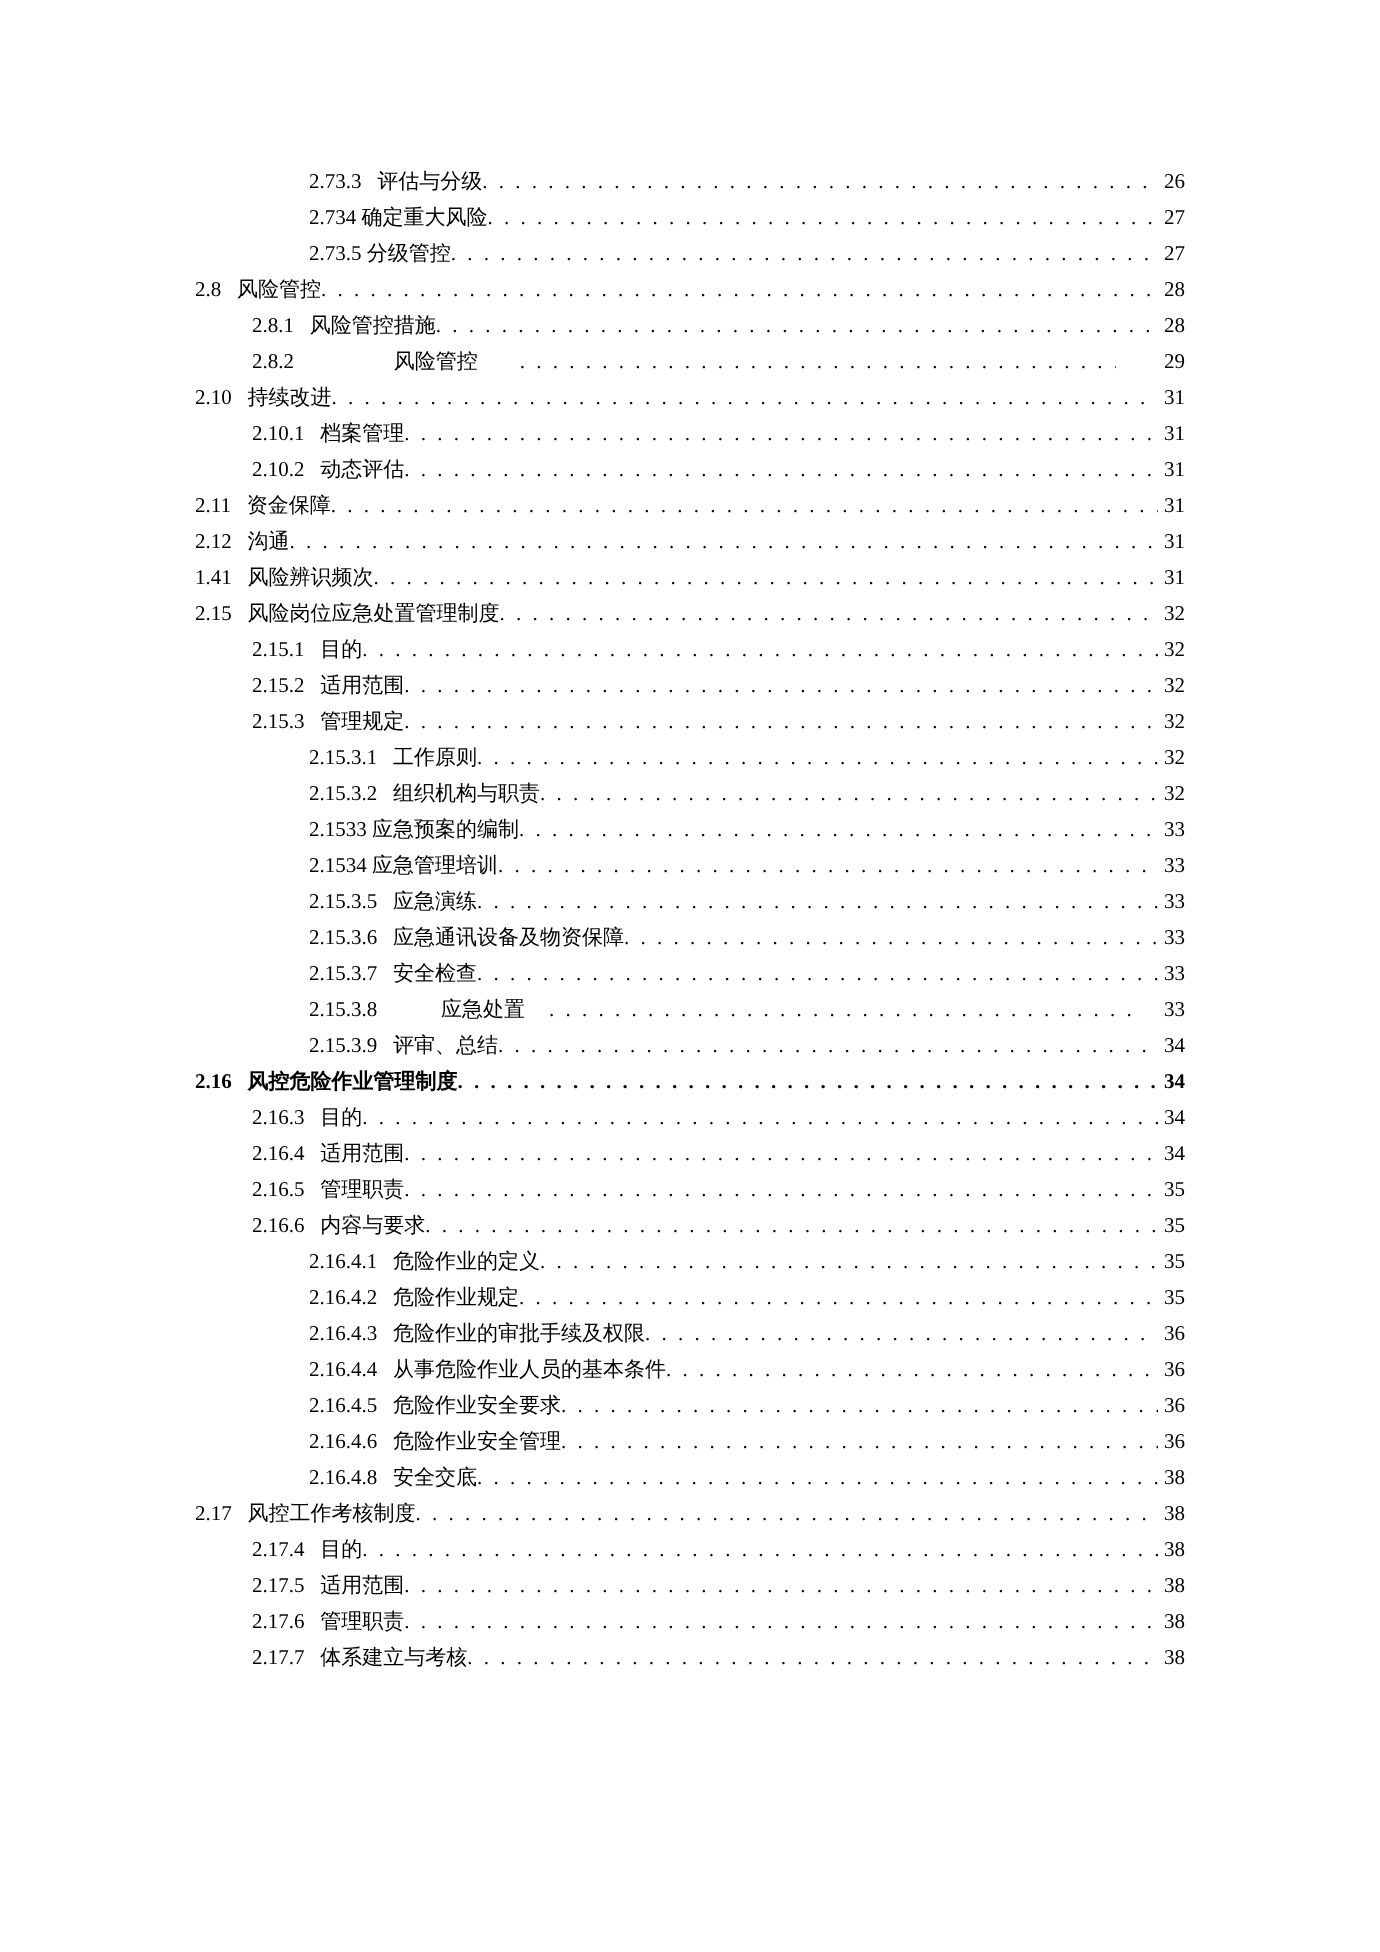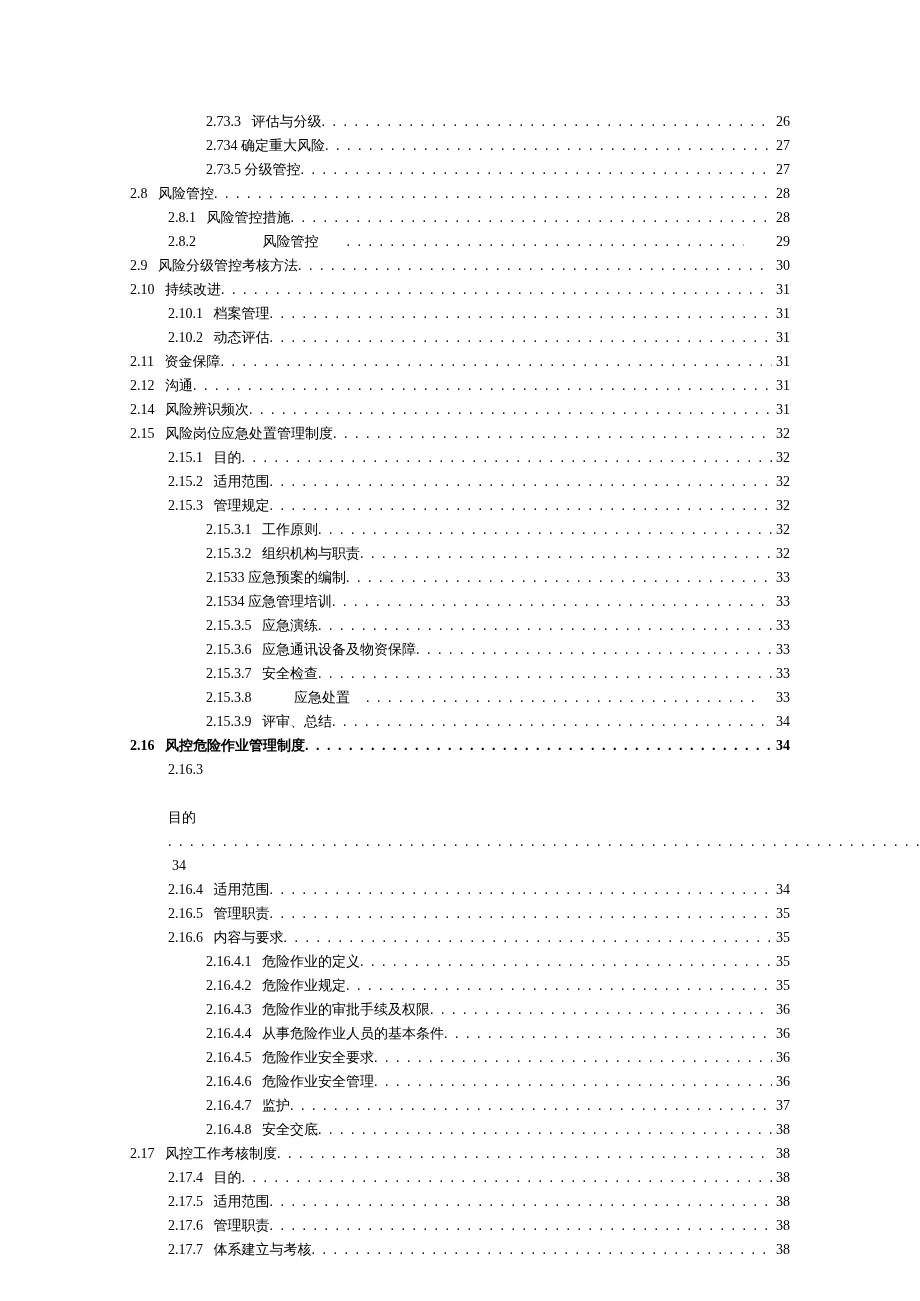--- a/index.html
+++ b/index.html
@@ -82,27 +82,20 @@
         <span class="pageno">28</span>
       </div>
       <div class="toc-line" style="padding-left: 38px; gap: 28px;">
         <span class="num">2.8.2</span>
         <span class="num">   </span>
         <span class="title">风险管控</span>
         <span class="dots"></span>
         <span class="pageno">29</span>
       </div>
       <div class="toc-line" style="padding-left: 0px;">
-        <span class="num">2.9</span>
-        <span class="num">   </span>
-        <span class="title">风险分级管控考核方法</span>
-        <span class="dots"></span>
-        <span class="pageno">30</span>
-      </div>
-      <div class="toc-line" style="padding-left: 0px;">
         <span class="num">2.10</span>
         <span class="num">   </span>
         <span class="title">持续改进</span>
         <span class="dots"></span>
         <span class="pageno">31</span>
       </div>
       <div class="toc-line" style="padding-left: 38px;">
         <span class="num">2.10.1</span>
         <span class="num">   </span>
         <span class="title">档案管理</span>
@@ -124,21 +117,21 @@
         <span class="pageno">31</span>
       </div>
       <div class="toc-line" style="padding-left: 0px;">
         <span class="num">2.12</span>
         <span class="num">   </span>
         <span class="title">沟通</span>
         <span class="dots"></span>
         <span class="pageno">31</span>
       </div>
       <div class="toc-line" style="padding-left: 0px;">
-        <span class="num">2.14</span>
+        <span class="num">1.41</span>
         <span class="num">   </span>
         <span class="title">风险辨识频次</span>
         <span class="dots"></span>
         <span class="pageno">31</span>
       </div>
       <div class="toc-line" style="padding-left: 0px;">
         <span class="num">2.15</span>
         <span class="num">   </span>
         <span class="title">风险岗位应急处置管理制度</span>
         <span class="dots"></span>
@@ -228,21 +221,21 @@
         <span class="dots"></span>
         <span class="pageno">34</span>
       </div>
       <div class="toc-line" style="padding-left: 0px; font-weight: bold;">
         <span class="num">2.16</span>
         <span class="num">   </span>
         <span class="title">风控危险作业管理制度</span>
         <span class="dots"></span>
         <span class="pageno">34</span>
       </div>
-      <div class="toc-line" style="padding-left: 38px; flex-direction: column;">
+      <div class="toc-line" style="padding-left: 38px;">
         <span class="num">2.16.3</span>
         <span class="num">   </span>
         <span class="title">目的</span>
         <span class="dots"></span>
         <span class="pageno">34</span>
       </div>
       <div class="toc-line" style="padding-left: 38px;">
         <span class="num">2.16.4</span>
         <span class="num">   </span>
         <span class="title">适用范围</span>
@@ -297,27 +290,20 @@
         <span class="title">危险作业安全要求</span>
         <span class="dots"></span>
         <span class="pageno">36</span>
       </div>
       <div class="toc-line" style="padding-left: 76px;">
         <span class="num">2.16.4.6</span>
         <span class="num">   </span>
         <span class="title">危险作业安全管理</span>
         <span class="dots"></span>
         <span class="pageno">36</span>
-      </div>
-      <div class="toc-line" style="padding-left: 76px;">
-        <span class="num">2.16.4.7</span>
-        <span class="num">   </span>
-        <span class="title">监护</span>
-        <span class="dots"></span>
-        <span class="pageno">37</span>
       </div>
       <div class="toc-line" style="padding-left: 76px;">
         <span class="num">2.16.4.8</span>
         <span class="num">   </span>
         <span class="title">安全交底</span>
         <span class="dots"></span>
         <span class="pageno">38</span>
       </div>
       <div class="toc-line" style="padding-left: 0px;">
         <span class="num">2.17</span>

